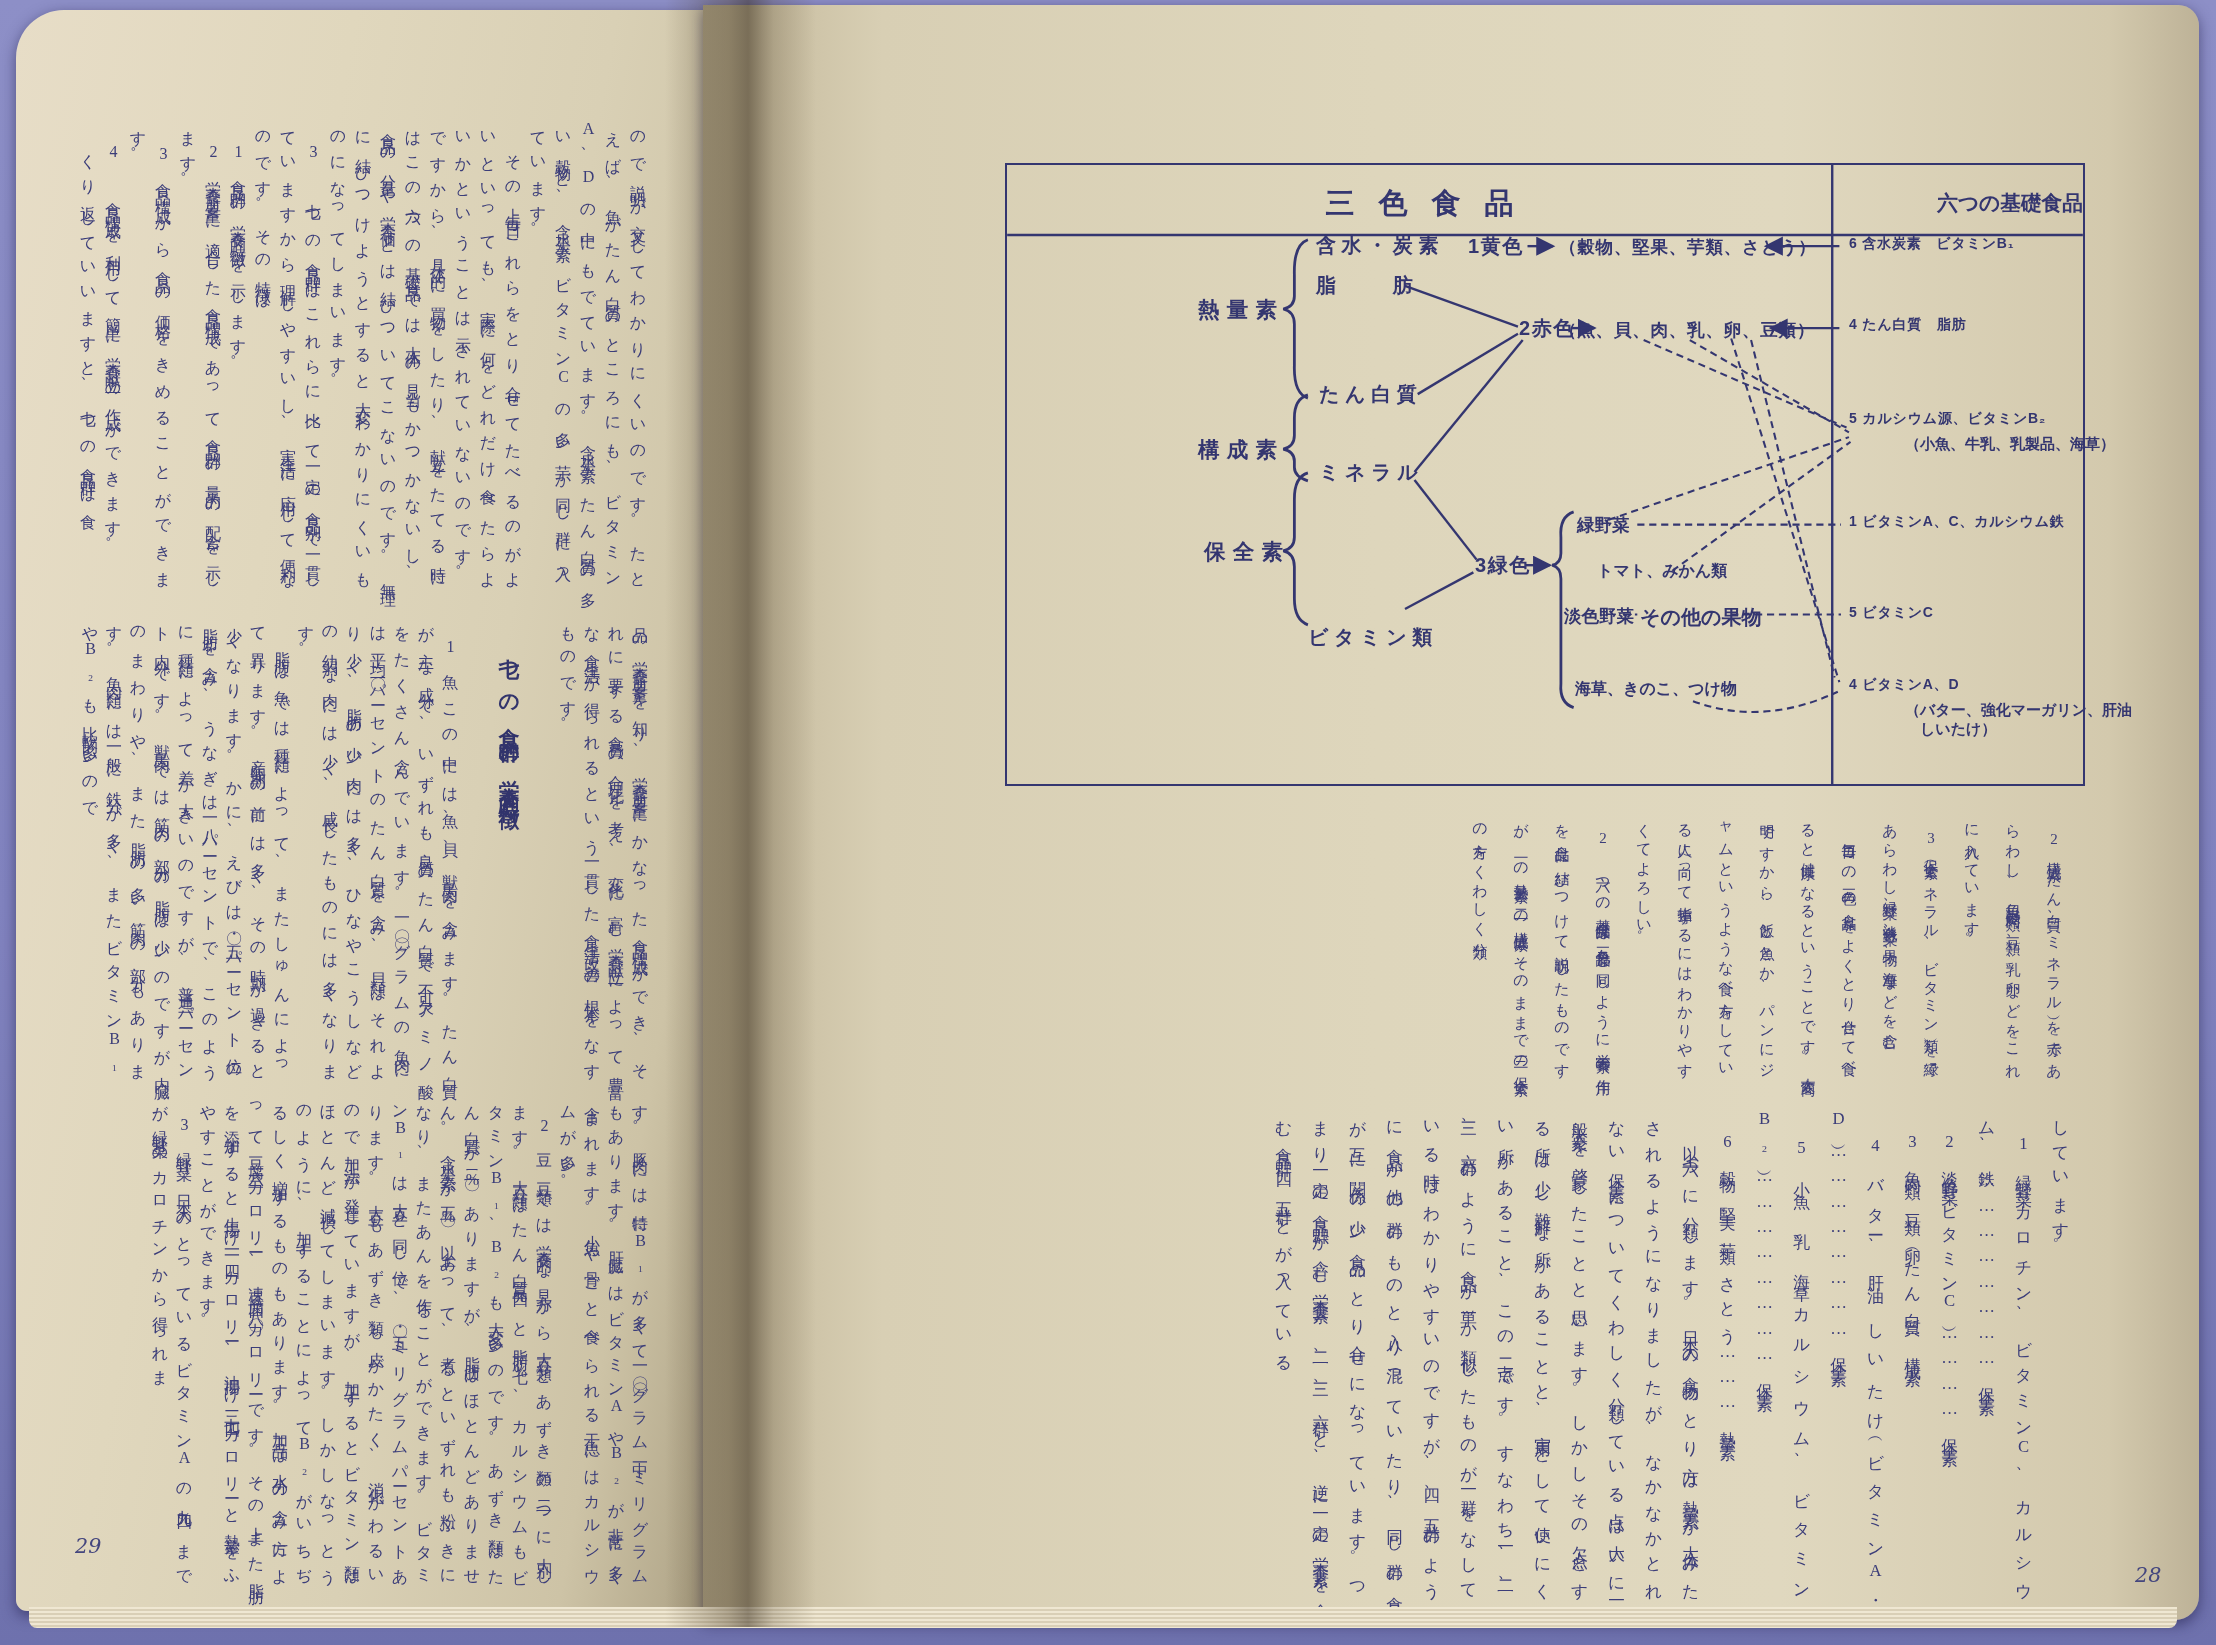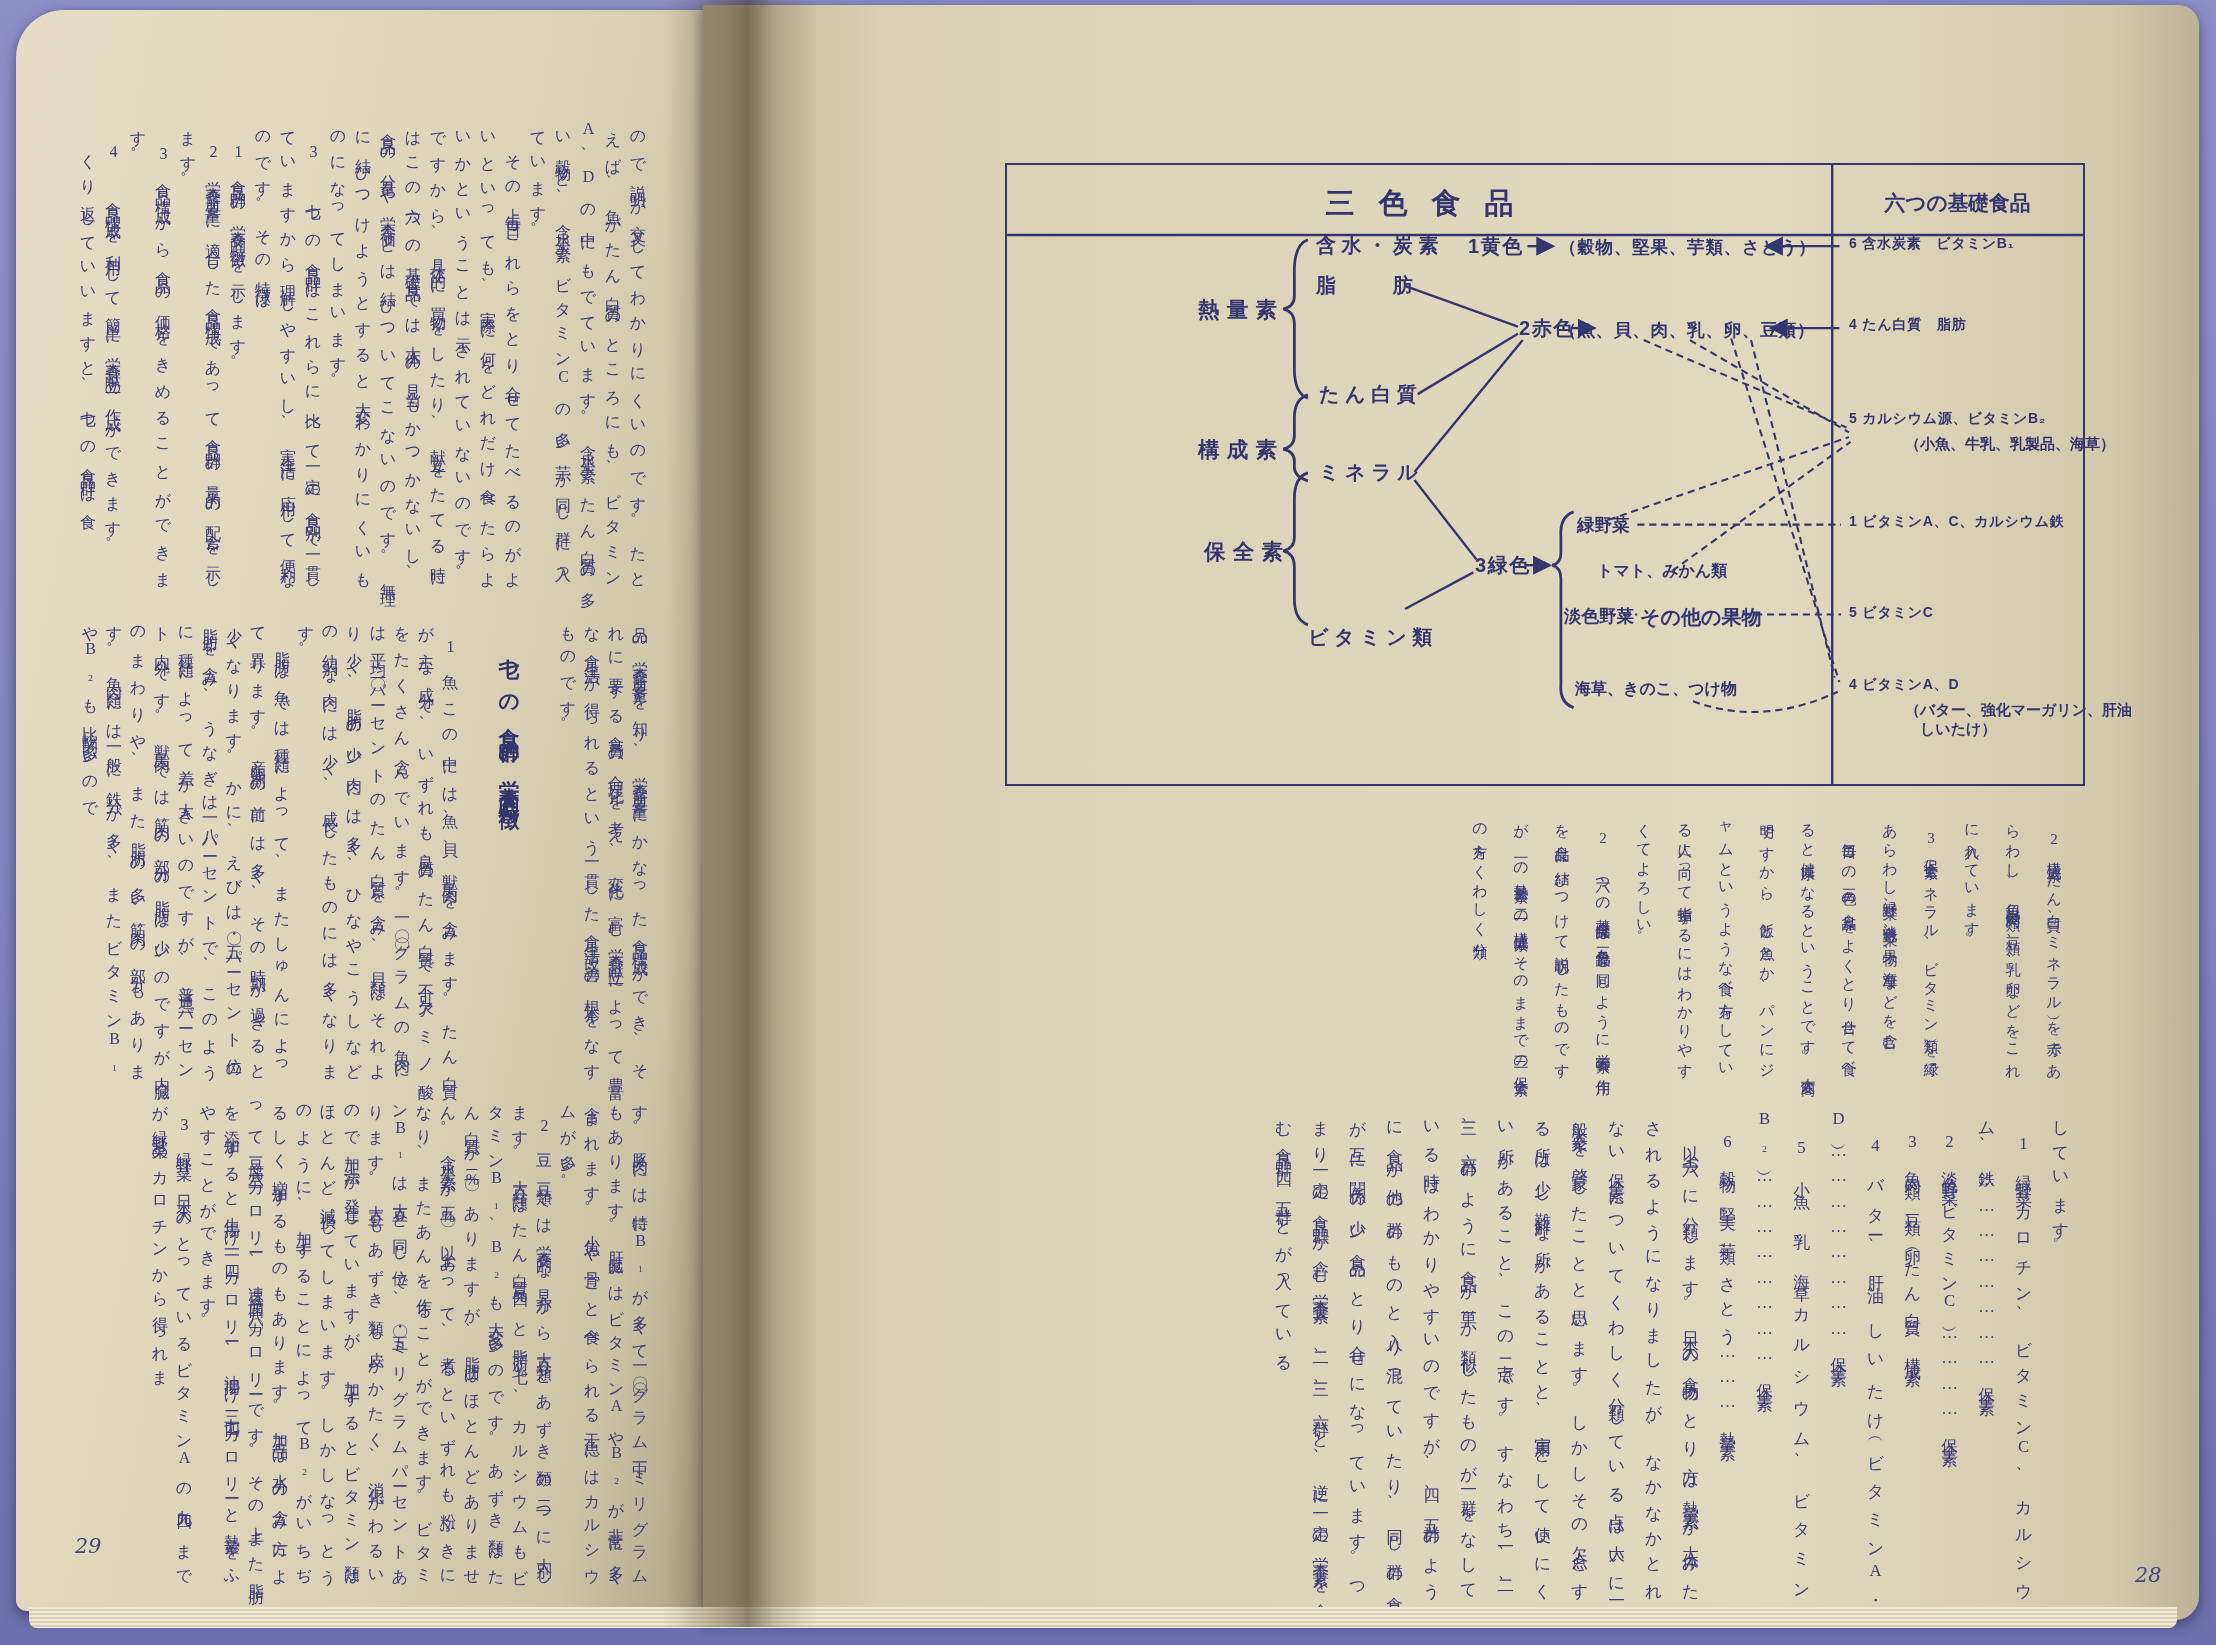--- a/index.html
+++ b/index.html
@@ -47,21 +47,21 @@
   .pn-left{left:59px;top:1524px;}
   .pn-right{left:1432px;top:1558px;}
   
   .diagram{
     position:absolute;left:302px;top:158px;width:1076px;height:619px;
     border:2.8px solid #343670;color:#343670;
     font-family:"Liberation Sans","DejaVu Sans",sans-serif;
   }
   .diagram .lbl{position:absolute;white-space:nowrap;}
   .d-title-l{left:0;top:19px;width:825px;text-align:center;font-size:29px;font-weight:bold;letter-spacing:24px;text-indent:24px;}
-  .d-title-r{left:825px;top:24px;width:251px;text-align:center;font-size:20.7px;font-weight:bold;}
+  .d-title-r{left:825px;top:24px;width:251px;text-align:right;font-size:20.7px;font-weight:bold;}
   .d-group{font-size:21.5px;letter-spacing:7.2px;font-weight:bold;}
   .d-nutr{font-size:20px;letter-spacing:5.6px;font-weight:bold;}
   .d-color{font-size:20px;font-weight:bold;letter-spacing:1.6px;}
   .d-food{font-size:17.5px;font-weight:bold;letter-spacing:0.8px;}
   .d-green{font-size:17.5px;font-weight:bold;}
   .d-right{font-size:14px;font-weight:bold;letter-spacing:0.8px;}
   .d-sub{font-size:15px;font-weight:bold;margin-left:42px;}
   svg{position:absolute;left:0;top:0;}
 </style>
 </head>

